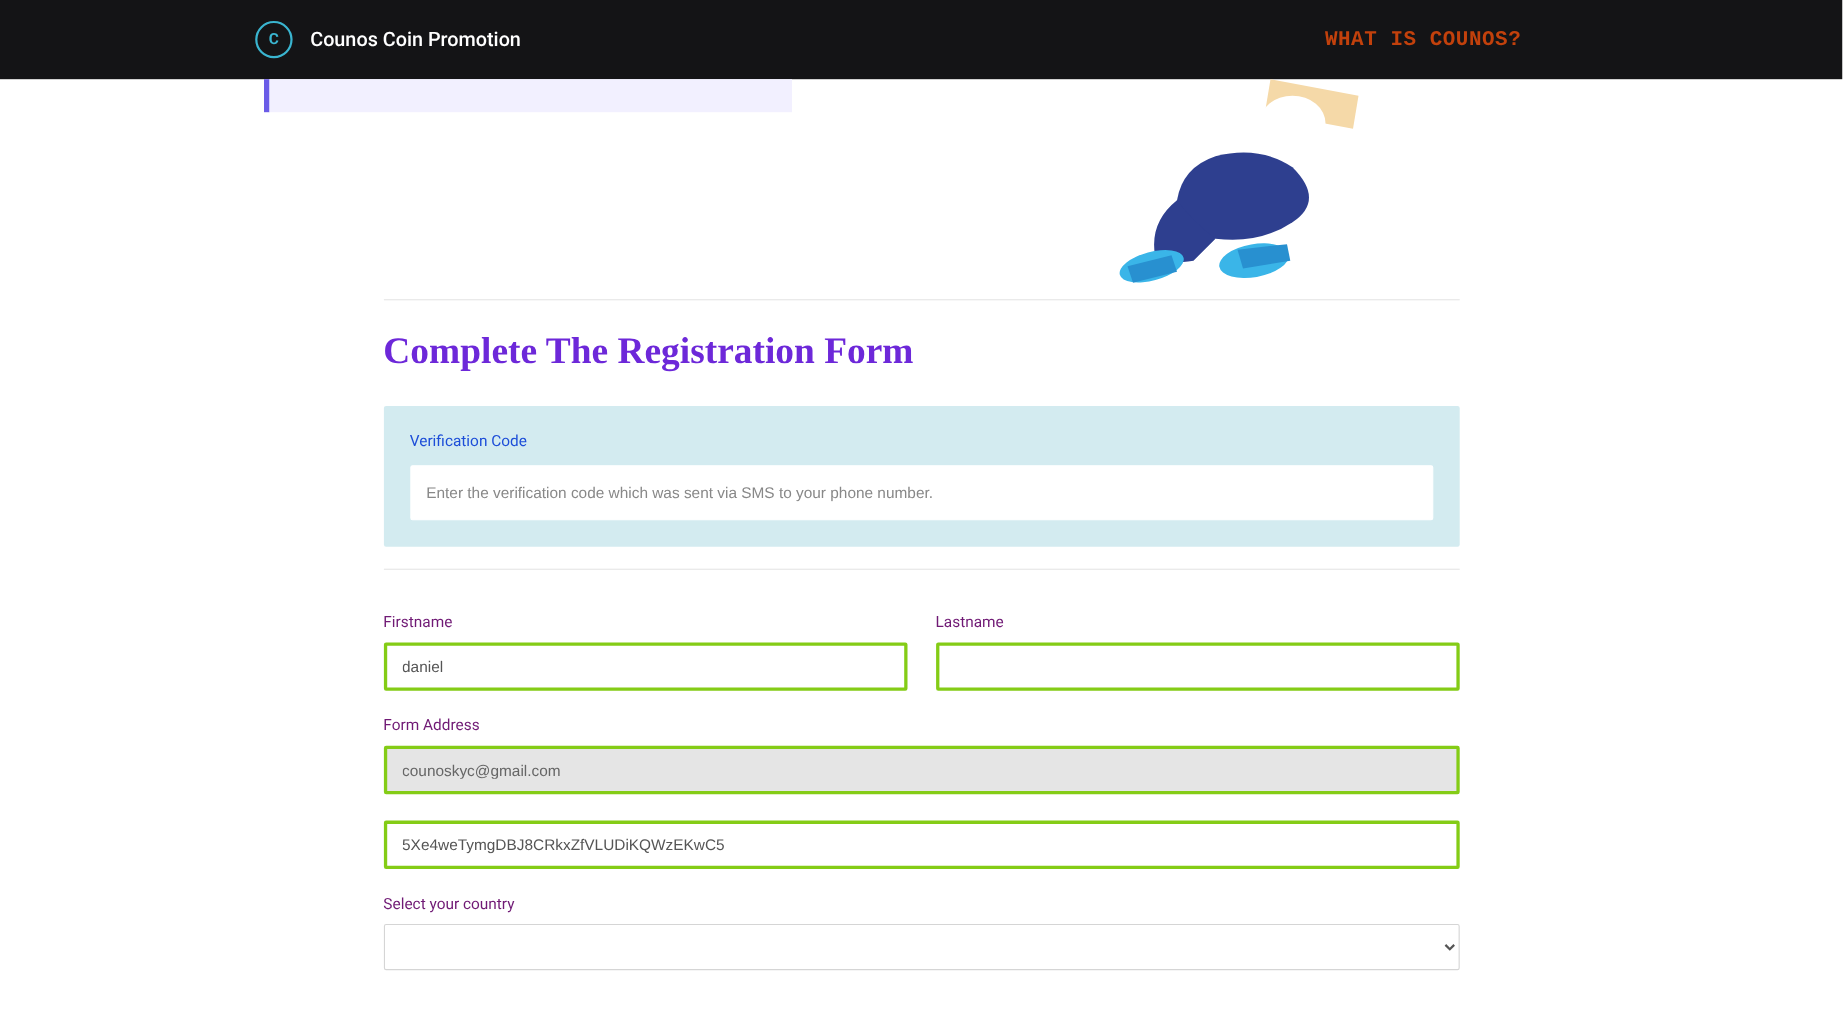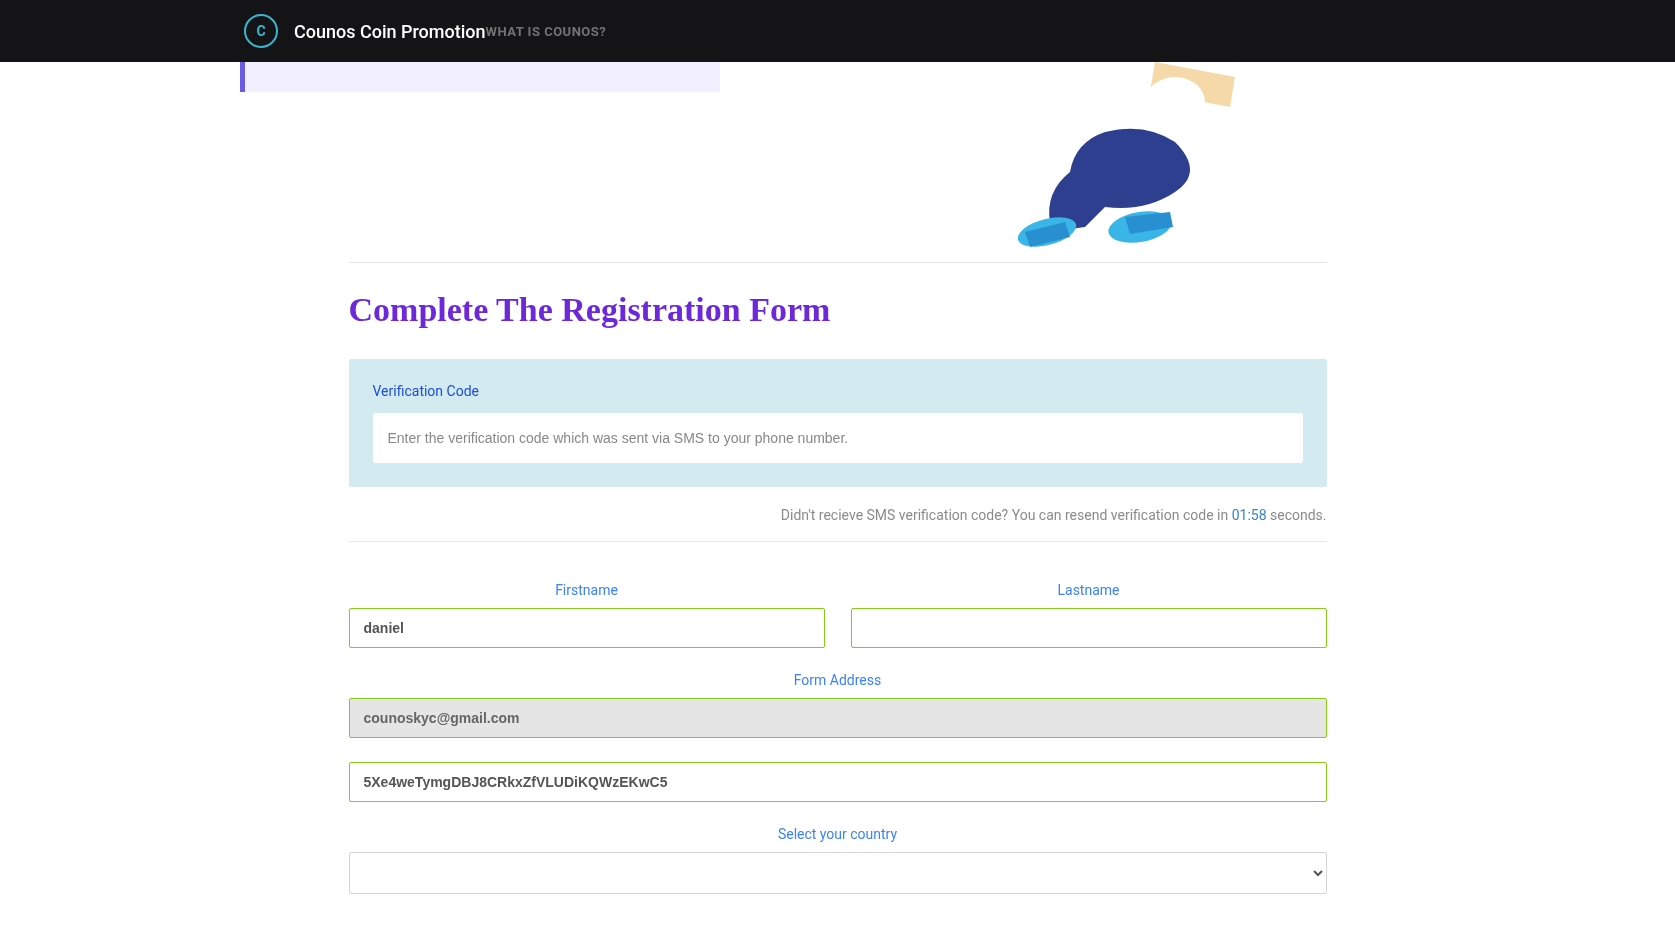--- a/index.html
+++ b/index.html
@@ -9,24 +9,25 @@
     }
     
     body {
       font-family: -apple-system, BlinkMacSystemFont, "Segoe UI", Roboto, "Helvetica Neue", Arial, sans-serif;
       background: #ffffff;
       color: #333;
     }
     
     .header {
       background: #141416;
-      height: 62px;
+      height: 72px;
       display: flex;
       align-items: center;
-      padding: 0 44px;
+      justify-content: space-between;
+      padding: 0 32px;
     }
     
     .header-left {
       display: flex;
       align-items: center;
       gap: 16px;
       margin-left: 200px;
     }
     
     .logo-icon {
@@ -48,26 +49,27 @@
       position: absolute;
     }
     
     .site-title {
       color: #ffffff;
       font-size: 18px;
       font-weight: 500;
     }
     
     .header-right {
-      color: #737373;
-      font-size: 13px;
+      color: #c2410c;
+      font-size: 19px;
       font-weight: 700;
       letter-spacing: 0.5px;
       margin-right: 260px;
       cursor: pointer;
+      font-family: Liberation Mono, monospace;
     }
     
     .hero-section {
       display: flex;
       justify-content: space-between;
       padding: 0 240px 0 240px;
       position: relative;
       height: 200px;
     }
     
@@ -177,35 +179,33 @@
       flex: 1;
     }
     
     .form-group-full {
       width: 100%;
       margin-bottom: 24px;
     }
     
     .form-label {
       display: block;
-      color: #3b82f6;
+      color: #701a75;
       font-size: 14px;
       margin-bottom: 10px;
-      text-align: center;
     }
     
     .form-input {
       width: 100%;
       padding: 11px 14px;
-      border: 1px solid #84cc16;
+      border: 3px solid #84cc16;
       background: #ffffff;
       font-size: 14px;
       color: #555;
       border-radius: 2px;
-      font-weight: bold;
     }
     
     .form-input.readonly {
       background: #e5e5e5;
       color: #666;
     }
     
     .form-input.blurred {
       color: transparent;
       text-shadow: 0 0 8px rgba(0,0,0,0.4);
@@ -257,23 +257,20 @@
 <main class="main-content">
   <hr class="divider-line">
 
   <h1 class="page-title">Complete The Registration Form</h1>
 
   <div class="verification-box">
     <label class="verification-label">Verification Code</label>
     <input type="text" class="verification-input" placeholder="Enter the verification code which was sent via SMS to your phone number." style="">
   </div>
 
-  <div class="resend-info">
-    <span>Didn't recieve SMS verification code? You can resend verification code in </span><span class="resend-time">01:58</span><span> seconds.</span>
-  </div>
 
   <hr class="form-divider">
 
   <div class="form-row">
     <div class="form-group">
       <label class="form-label">Firstname</label>
       <input type="text" class="form-input" value="daniel" style="">
     </div>
     <div class="form-group">
       <label class="form-label">Lastname</label>

